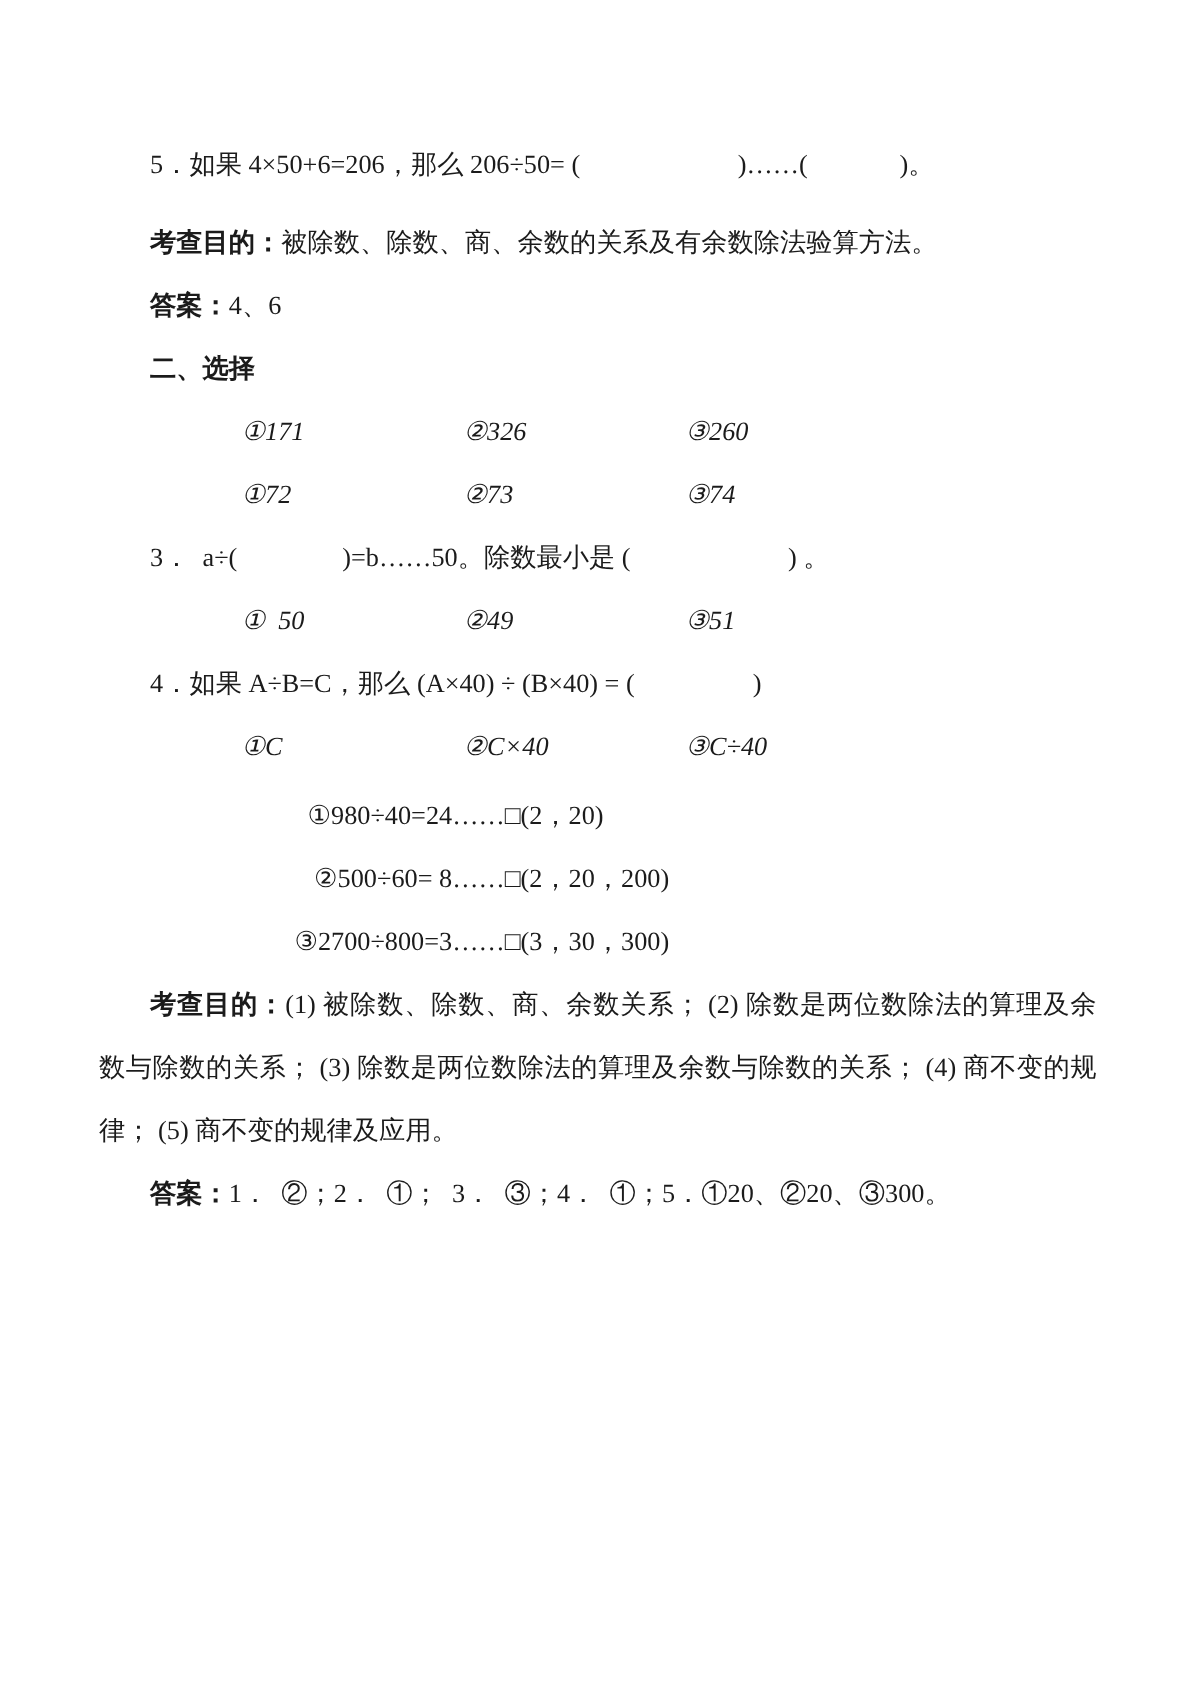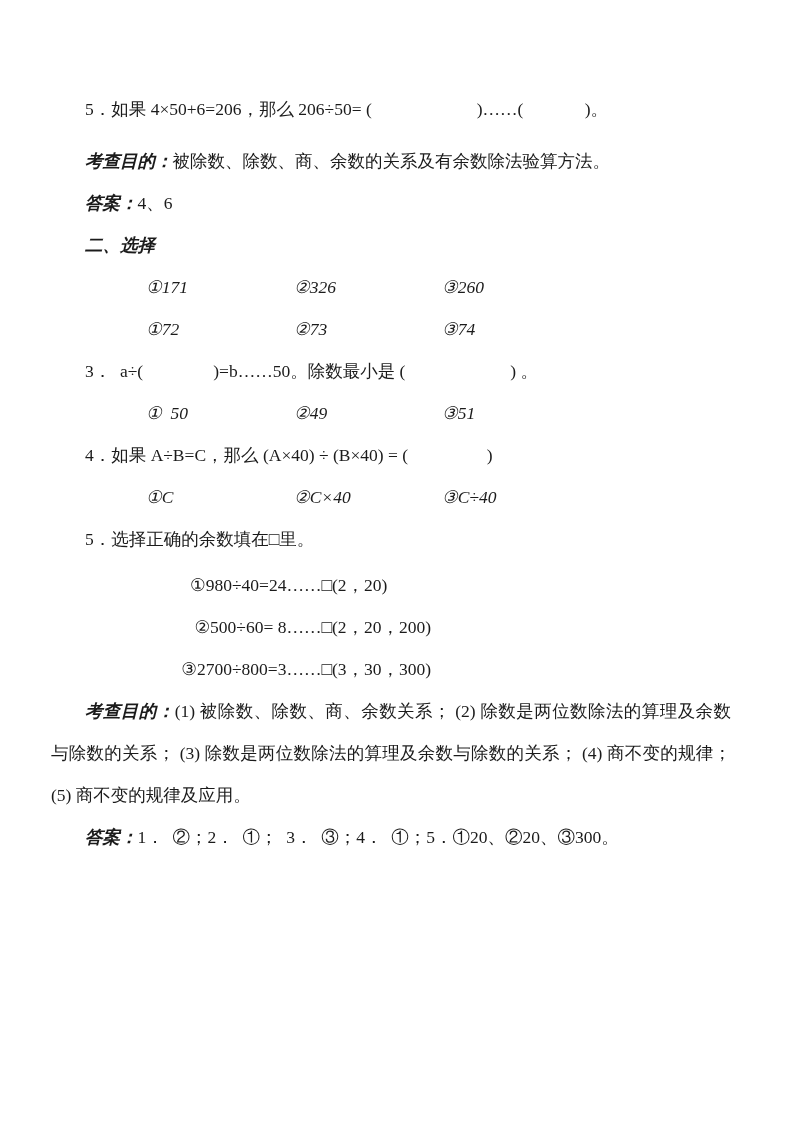--- a/index.html
+++ b/index.html
@@ -6,21 +6,21 @@
     margin: 0;
     padding: 0;
     background: #ffffff;
   }
   .page {
     position: relative;
     width: 793px;
     height: 1122px;
     background: #ffffff;
     box-sizing: border-box;
-    padding: 88px 62px 0 51px;
+    padding: 88px 62px 0 66px;
     overflow: hidden;
     color: #1b1b1b;
     font-family: "Liberation Serif", "DejaVu Serif", serif;
     font-size: 17.5px;
   }
   .line {
     margin: 0;
     height: 42px;
     line-height: 42px;
     white-space: pre;
@@ -30,21 +30,20 @@
     margin: 0;
     line-height: 42px;
     text-align: justify;
   }
   .ind { text-indent: 34px; }
   .mt10 { margin-top: 10px; }
   .mt4  { margin-top: 4px; }
   .bold {
     font-weight: bold;
     font-family: "Liberation Sans", "DejaVu Sans", sans-serif;
-    font-style: italic;
   }
   .opts {
     height: 42px;
     line-height: 42px;
     padding-left: 95px;
     white-space: pre;
     overflow: hidden;
   }
   .opt {
     display: inline-block;
@@ -83,21 +82,20 @@
   <div class="opts"><span class="opt">①171</span><span class="opt">②326</span><span class="opt">③260</span></div>
 
   <div class="opts"><span class="opt">①72</span><span class="opt">②73</span><span class="opt">③74</span></div>
 
   <p class="line ind">3．  a÷(                )=b……50。除数最小是 (                        ) 。</p>
   <div class="opts"><span class="opt">①  50</span><span class="opt">②49</span><span class="opt">③51</span></div>
 
   <p class="line ind">4．如果 A÷B=C，那么 (A×40) ÷ (B×40) = (                  )</p>
   <div class="opts"><span class="opt">①C</span><span class="opt">②C×40</span><span class="opt">③C÷40</span></div>
 
-  <p class="line ind">5．选择正确的余数填在□里。</p>
 
   <div class="subitem mt4"><span class="sub-eq">①980÷40=24……□</span><span>(2，20)</span></div>
 
   <div class="subitem"><span class="sub-eq">②500÷60= 8……□</span><span>(2，20，200)</span></div>
 
   <div class="subitem"><span class="sub-eq">③2700÷800=3……□</span><span>(3，30，300)</span></div>
 
   <p class="para ind"><span class="bold">考查目的：</span><span>(1) 被除数、除数、商、余数关系； (2) 除数是两位数除法的算理及余数与除数的关系； (3) 除数是两位数除法的算理及余数与除数的关系； (4) 商不变的规律； (5) 商不变的规律及应用。</span></p>
 
   <p class="line ind"><span class="bold">答案：</span><span>1．  ②；2．  ①；  3．  ③；4．  ①；5．①20、②20、③300。</span></p>

